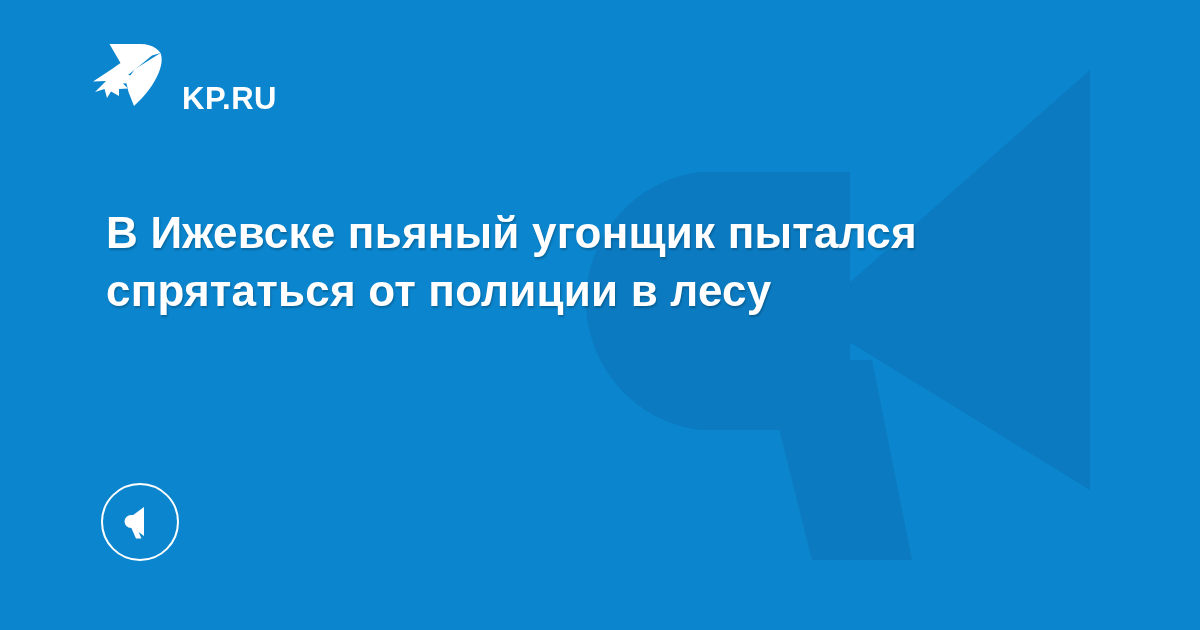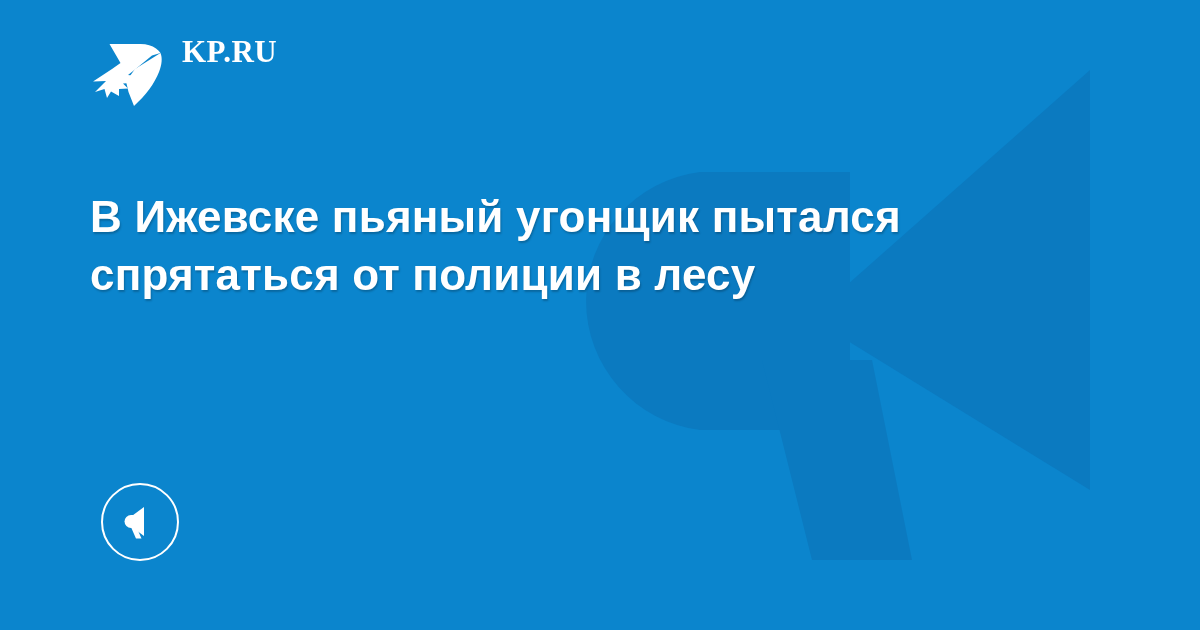--- a/index.html
+++ b/index.html
@@ -30,23 +30,22 @@
     height: 630px;
     pointer-events: none;
   }
 
   
   .header {
     position: absolute;
     left: 90px;
     top: 36px;
     display: flex;
-    align-items: flex-start;
+    align-items: flex-end;
     height: 78px;
-    font-family: Liberation Serif, serif;
   }
   .bird-logo {
     width: 80px;
     height: 78px;
     display: block;
     flex: 0 0 auto;
   }
   .brand-name {
     margin-left: 12px;
     color: #ffffff;
@@ -56,21 +55,21 @@
     line-height: 1;
     white-space: nowrap;
   }
 
   
   .headline {
     position: absolute;
     left: 90px;
     top: 188px;
     width: 960px;
-    margin: 0;
+    margin: 16px;
     color: #ffffff;
     font-size: 44px;
     font-weight: bold;
     line-height: 58px;
     letter-spacing: 0.2px;
     text-shadow: 1px 2px 2px rgba(0, 0, 0, 0.22);
   }
 
   
   .category {

